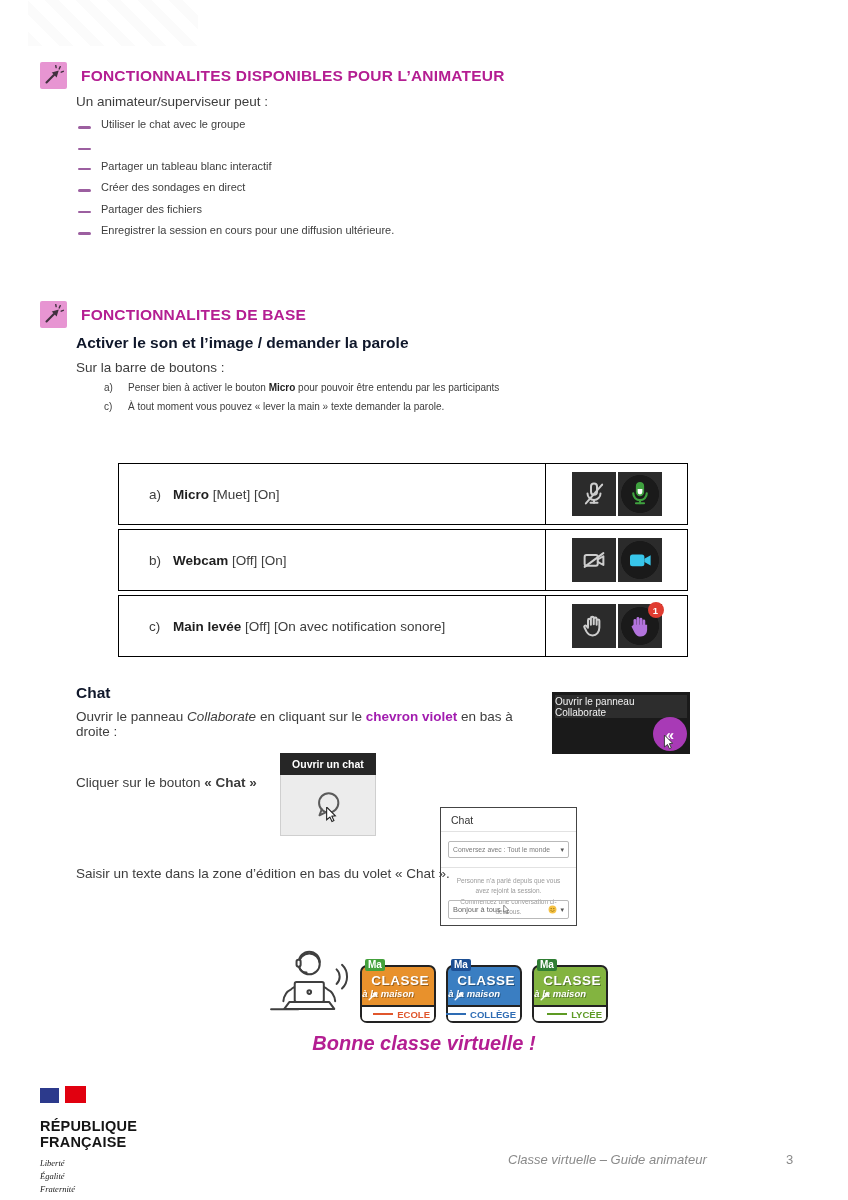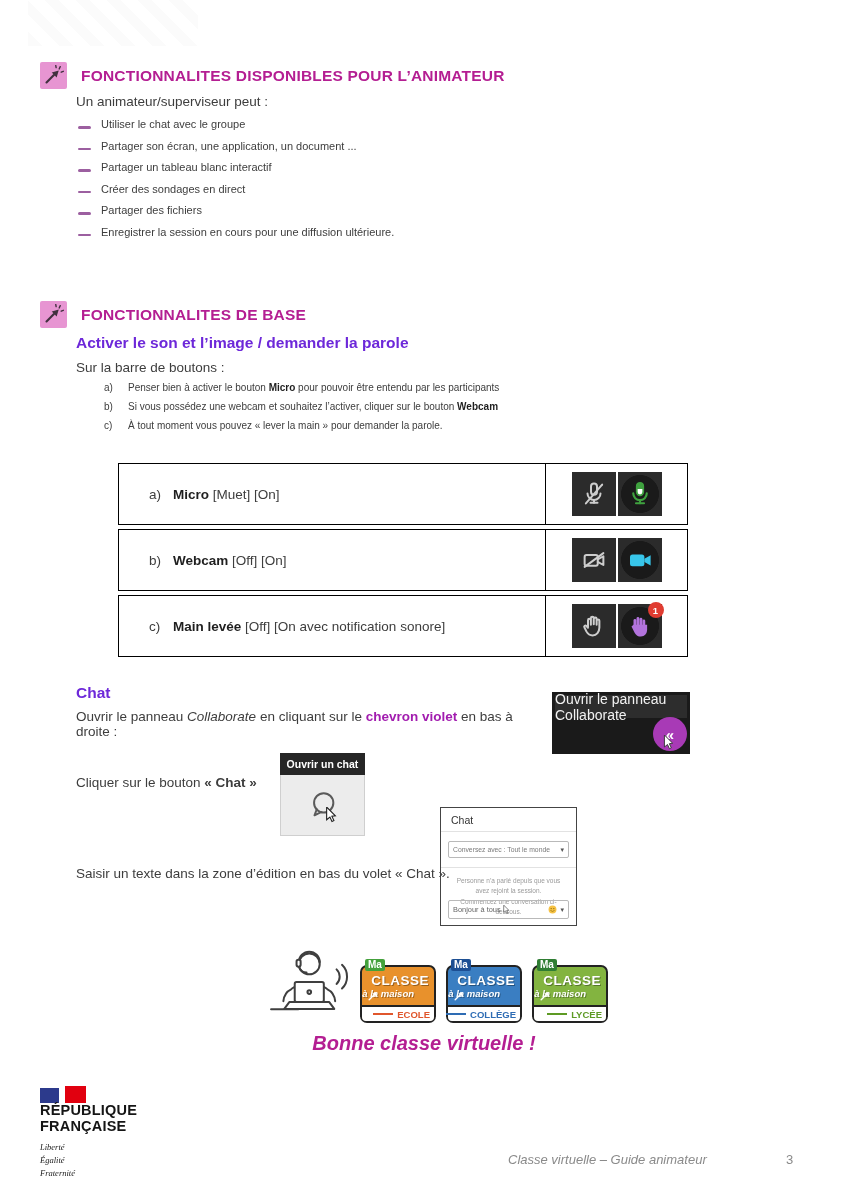--- a/index.html
+++ b/index.html
@@ -11,21 +11,21 @@
   .wm{left:28px;top:0;width:170px;height:46px;opacity:.5;
       background:repeating-linear-gradient(45deg,#f7f7f7 0 10px,#ffffff 10px 22px);}
 
   
   .sechead{display:flex;align-items:center;gap:14px;}
   .sparkbox{width:27px;height:27px;background:#e795d2;border-radius:2px;flex:0 0 auto;
             display:flex;align-items:center;justify-content:center;}
   .sectitle{font-size:15.5px;font-weight:bold;color:#b41e92;letter-spacing:.2px;}
 
   .body-text{font-size:13.5px;color:#3d3d3d;}
-  .bold-sub{font-size:15.5px;font-weight:bold;color:#6d28d9;}
+  .bold-sub{font-size:15.5px;font-weight:bold;color:#0f172a;}
 
   .bullets{left:78px;top:118px;}
   .bullet{display:flex;margin-bottom:9.5px;align-items:flex-start;}
   .dash{width:13px;height:2.6px;background:#9c5fa0;border-radius:2px;margin:8px 10px 0 0;flex:0 0 auto;}
   .bullet span{font-size:11px;}
 
   .stepline{margin-bottom:8px;font-size:10px;}
   .steplabel{display:inline-block;width:24px;}
   .stepline b, .trowlabel b{color:#1f1f1f;}
 
@@ -38,28 +38,28 @@
   .ibox{width:44px;height:44px;background:#2b2b2b;display:flex;align-items:center;
         justify-content:center;position:relative;}
   .ibox.circ{background:radial-gradient(circle at 50% 50%,#1a1a1a 60%,#2b2b2b 62%);}
   .badge{position:absolute;top:-2px;right:-2px;width:16px;height:16px;border-radius:50%;
          background:#e03c31;color:#fff;font-size:9.5px;font-weight:bold;
          display:flex;align-items:center;justify-content:center;}
 
   
   .collab{left:552px;top:692px;width:138px;height:62px;background:#1a1a1a;}
   .collab-bar{position:absolute;left:3px;right:3px;top:3px;height:23px;background:#2d2d2d;
-              color:#f2f2f2;font-size:14px;display:flex;align-items:center;justify-content:center;}
+              color:#f2f2f2;font-size:10px;display:flex;align-items:center;justify-content:center;}
   .collab-circle{position:absolute;right:3px;bottom:3px;width:34px;height:34px;border-radius:50%;
                  background:#a83ab6;color:#fff;display:flex;align-items:center;justify-content:center;
                  font-size:15px;font-weight:bold;}
   .collab-cursor{position:absolute;right:12px;bottom:0;}
 
   
-  .chattip{left:280px;top:753px;width:85px;height:84px;}
+  .chattip{left:280px;top:753px;width:96px;height:84px;}
   .chattip-bar{height:22px;background:#262626;color:#fff;font-size:10.5px;font-weight:bold;
                display:flex;align-items:center;justify-content:center;position:relative;}
   .chattip-bar::after{content:"";position:absolute;left:50%;bottom:-6px;margin-left:-6px;
                       border:6px solid transparent;border-top-color:#262626;border-bottom:none;}
   .chattip-body{height:60px;background:#ececec;border:1px solid #cfcfcf;border-top:none;
                 display:flex;align-items:center;justify-content:center;position:relative;}
   .chattip-cursor{position:absolute;left:44px;top:32px;}
 
   
   .chatpanel{left:440px;top:807px;width:137px;height:119px;background:#fff;border:1px solid #444;
@@ -99,21 +99,21 @@
   .logo-lycee .ml-bottom{color:#5d9a24;} .logo-lycee .ml-line{background:#5d9a24;}
 
   .bonne{left:40px;right:40px;top:1032px;text-align:center;color:#b41e92;
          font-size:20px;font-weight:bold;font-style:italic;}
 
   
   .rf{left:40px;top:1086px;}
   .rf-flag{display:flex;gap:6px;align-items:flex-end;}
   .rf-b{width:19px;height:15px;background:#2c3a8c;}
   .rf-r{width:21px;height:17px;background:#e1000f;}
-  .rf-name{font-weight:bold;font-size:14.5px;color:#151515;line-height:1.1;margin-top:0;letter-spacing:.2px;}
+  .rf-name{font-weight:bold;font-size:14.5px;color:#151515;line-height:1.1;margin-top:16px;letter-spacing:.2px;}
   .rf-motto{font-family:"Liberation Serif",serif;font-style:italic;font-size:8.5px;color:#222;
             margin-top:6px;line-height:1.55;}
   .cned{left:169px;top:1092px;}
   .bar-teal{width:92px;height:12px;background:#2ab3af;margin-left:5px;}
   .bar-black{width:110px;height:20px;background:#141414;color:#fff;display:flex;align-items:center;
              font-weight:bold;font-size:14px;letter-spacing:1.5px;padding-left:9px;margin-top:1px;box-sizing:border-box;}
   .bar-pink{width:80px;height:12px;background:#e8538f;margin-left:5px;margin-top:1px;}
   .bar-gray{width:96px;height:12px;background:#a9a9a9;margin-left:5px;margin-top:2px;}
   .cned-sub{font-size:9.5px;font-weight:bold;color:#141414;margin-top:5px;letter-spacing:.2px;}
   .fdoc{left:508px;top:1152px;font-style:italic;color:#8a8a8a;font-size:13px;}
@@ -139,21 +139,20 @@
 
   <div class="abs body-text" style="left:76px;top:94px;">Un animateur/superviseur peut :</div>
 
   <div class="abs bullets">
     <div class="bullet">
         <span class="dash"></span>
         <span>Utiliser le chat avec le groupe</span>
       </div>
     <div class="bullet">
         <span class="dash"></span>
-        <span>Partager son écran, une application, un document ...</span>
       </div>
     <div class="bullet">
         <span class="dash"></span>
         <span>Partager un tableau blanc interactif</span>
       </div>
     <div class="bullet">
         <span class="dash"></span>
         <span>Créer des sondages en direct</span>
       </div>
     <div class="bullet">
@@ -178,24 +177,21 @@
   </div>
 
   <div class="abs bold-sub" style="left:76px;top:334px;">Activer le son et l’image / demander la parole</div>
   <div class="abs body-text" style="left:76px;top:360px;">Sur la barre de boutons :</div>
 
   <div class="abs" style="left:104px;top:382px;width:650px;">
     <div class="stepline">
       <span class="steplabel">a)</span><span>Penser bien à activer le bouton </span><b>Micro</b><span> pour pouvoir être entendu par les participants</span>
     </div>
     <div class="stepline">
-      <span class="steplabel">b)</span><span>Si vous possédez une webcam et souhaitez l’activer, cliquer sur le bouton </span><b>Webcam</b><span></span>
-    </div>
-    <div class="stepline">
-      <span class="steplabel">c)</span><span>À tout moment vous pouvez « lever la main » pour demander la parole.</span><b></b><span></span>
+      <span class="steplabel">c)</span><span>À tout moment vous pouvez « lever la main » texte demander la parole.</span><b></b><span></span>
     </div>
   </div>
 
   <div class="trow" style="top:463px;">
     <div class="trowlabel">
       <span class="steplabel">a)</span>
         <b>Micro</b>
         <span style="white-space:pre;"> [Muet] [On]</span>
     </div>
     <div class="trowicons">

